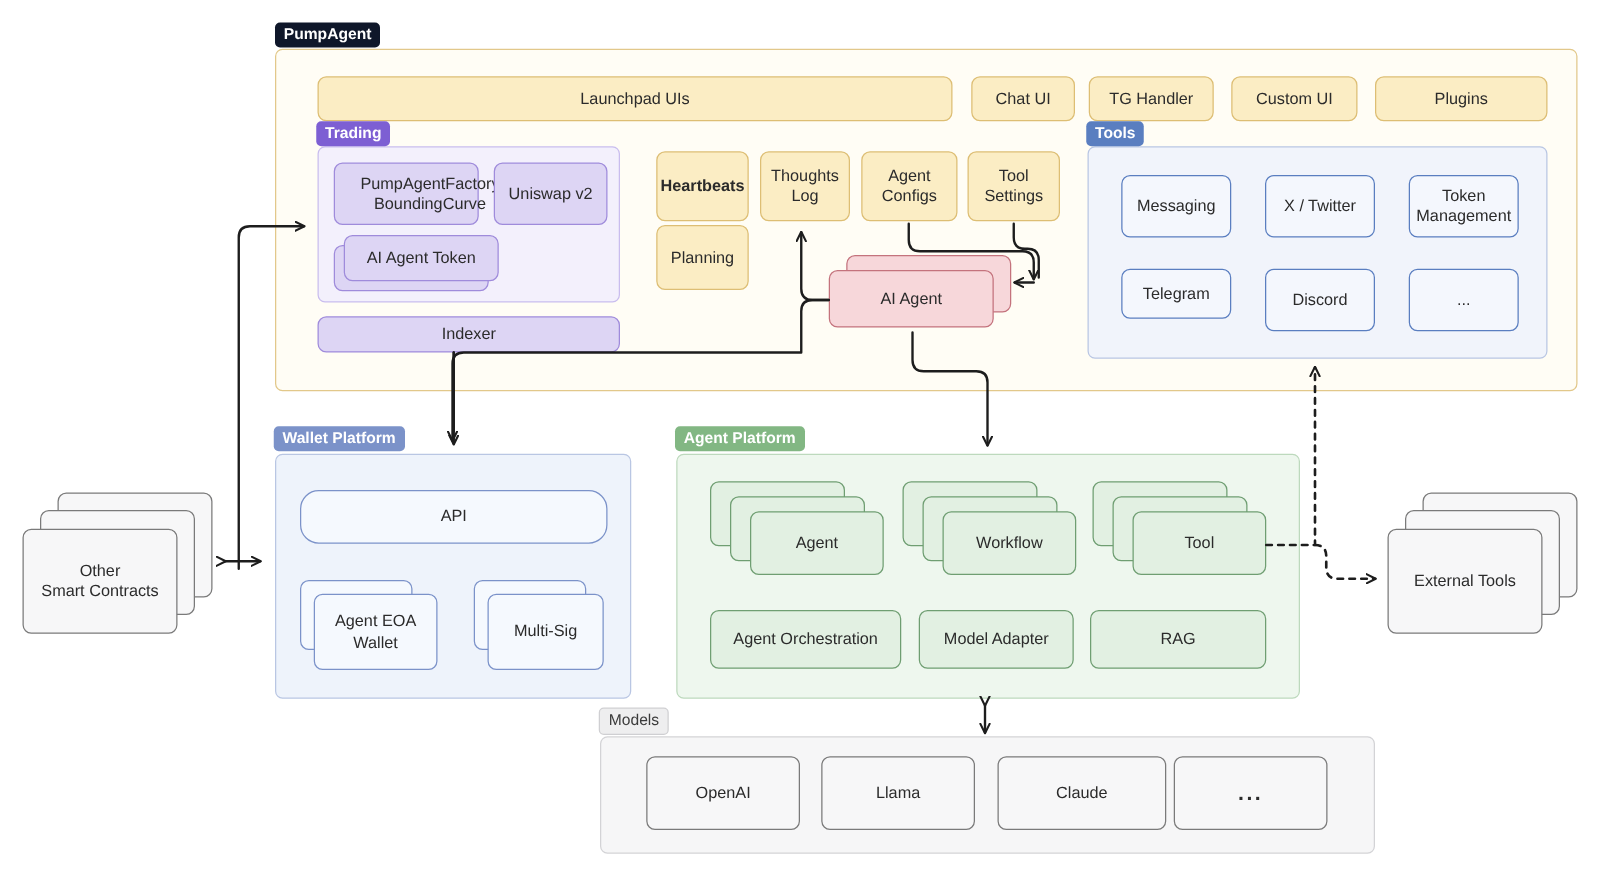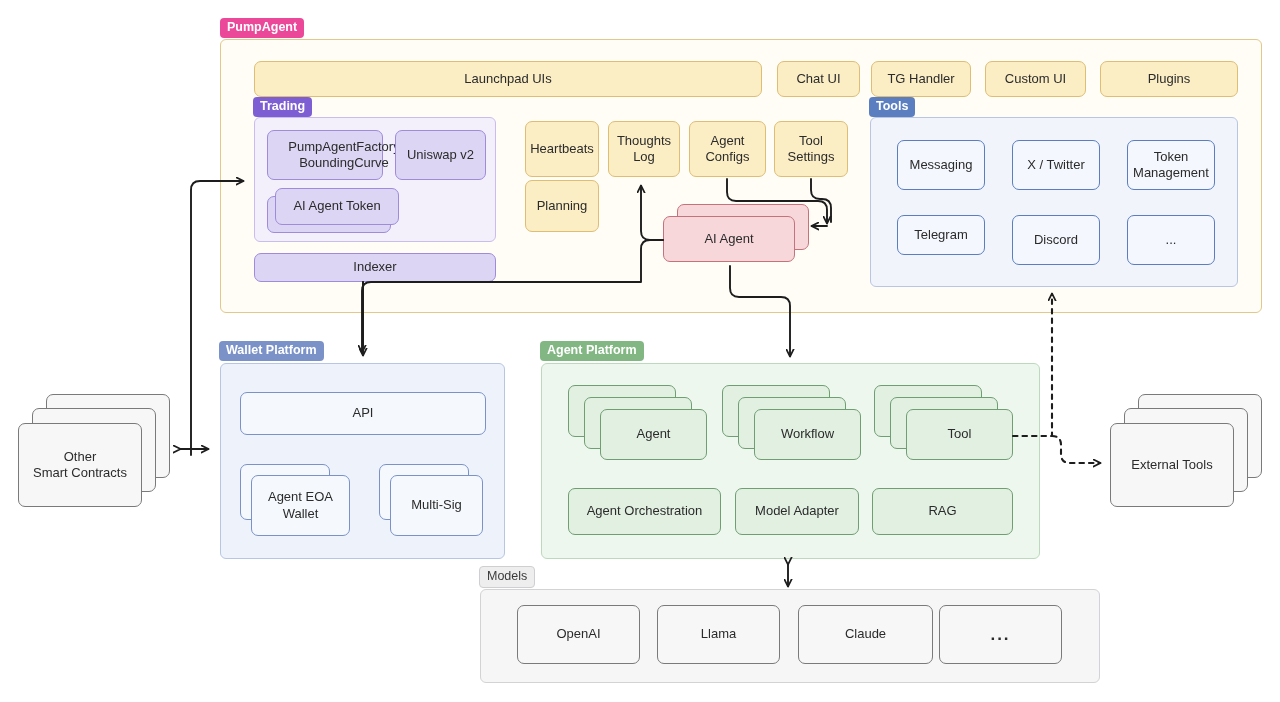--- a/index.html
+++ b/index.html
@@ -18,21 +18,21 @@
   
   .group { position:absolute; border-radius:6px; }
   .grp-label {
     position:absolute; font-size:12.5px; font-weight:bold;
     padding:2px 7px; border-radius:4px; white-space:nowrap; z-index:6;
     line-height:1.25;
   }
 
   #pumpagent-group { left:220px; top:39px; width:1042px; height:274px;
     background:#fffdf5; border:1.3px solid #e2c88a; }
-  #pumpagent-label { left:220px; top:18px; background:#ec4899; color:#ffffff; }
+  #pumpagent-label { left:220px; top:18px; background:#0f172a; color:#ffffff; }
 
   #trading-group { left:254px; top:117px; width:242px; height:125px;
     background:#f3f0fc; border:1.3px solid #c9bdee; border-radius:6px; }
   #trading-label { left:253px; top:97px; background:#7d5fd3; color:#ffffff; }
 
   #tools-group { left:870px; top:117px; width:368px; height:170px;
     background:#f1f4fb; border:1.3px solid #b9c6e3; border-radius:6px; }
   #tools-label { left:869px; top:97px; background:#5a7ec0; color:#ffffff; }
 
   #wallet-group { left:220px; top:363px; width:285px; height:196px;
@@ -125,21 +125,21 @@
     <div class="layer n-purple" style="left:0px; top:8px; width:124px; height:37px;"></div>
     <div class="front n-purple" style="left:8px; top:0px; width:124px; height:37px;">
       <span>AI Agent Token</span>
     </div>
   </div>
 
   <div class="node n-purple" style="left:254px; top:253px; width:242px; height:29px;">
     <span>Indexer</span>
   </div>
 
-  <div class="node n-yellow" style="left:525px; top:121px; width:74px; height:56px;">
+  <div class="node n-yellow" style="left:525px; top:121px; width:74px; height:56px;font-weight:bold;">
     <span>Heartbeats</span>
   </div>
   <div class="node n-yellow" style="left:525px; top:180px; width:74px; height:52px;">
     <span>Planning</span>
   </div>
   <div class="node n-yellow" style="left:608px; top:121px; width:72px; height:56px;">
     <span style="white-space:pre-line;">Thoughts
 Log</span>
   </div>
   <div class="node n-yellow" style="left:689px; top:121px; width:77px; height:56px;">
@@ -171,21 +171,21 @@
   <div class="node n-blue" style="left:897px; top:215px; width:88px; height:40px;">
     <span>Telegram</span>
   </div>
   <div class="node n-blue" style="left:1012px; top:215px; width:88px; height:50px;">
     <span>Discord</span>
   </div>
   <div class="node n-blue" style="left:1127px; top:215px; width:88px; height:50px;">
     <span>...</span>
   </div>
 
-  <div class="node n-walletblue" style="left:240px; top:392px; width:246px; height:43px;">
+  <div class="node n-walletblue" style="left:240px; top:392px; width:246px; height:43px;border-radius:15px;">
     <span>API</span>
   </div>
 
   <div class="deck" style="left:240px; top:464px; width:110px; height:72px;">
     <div class="layer n-walletblue" style="left:0px; top:0px; width:90px; height:56px;"></div>
     <div class="front n-walletblue" style="left:11px; top:11px; width:99px; height:61px;">
       <span style="white-space:pre-line;">Agent EOA
 Wallet</span>
     </div>
   </div>

